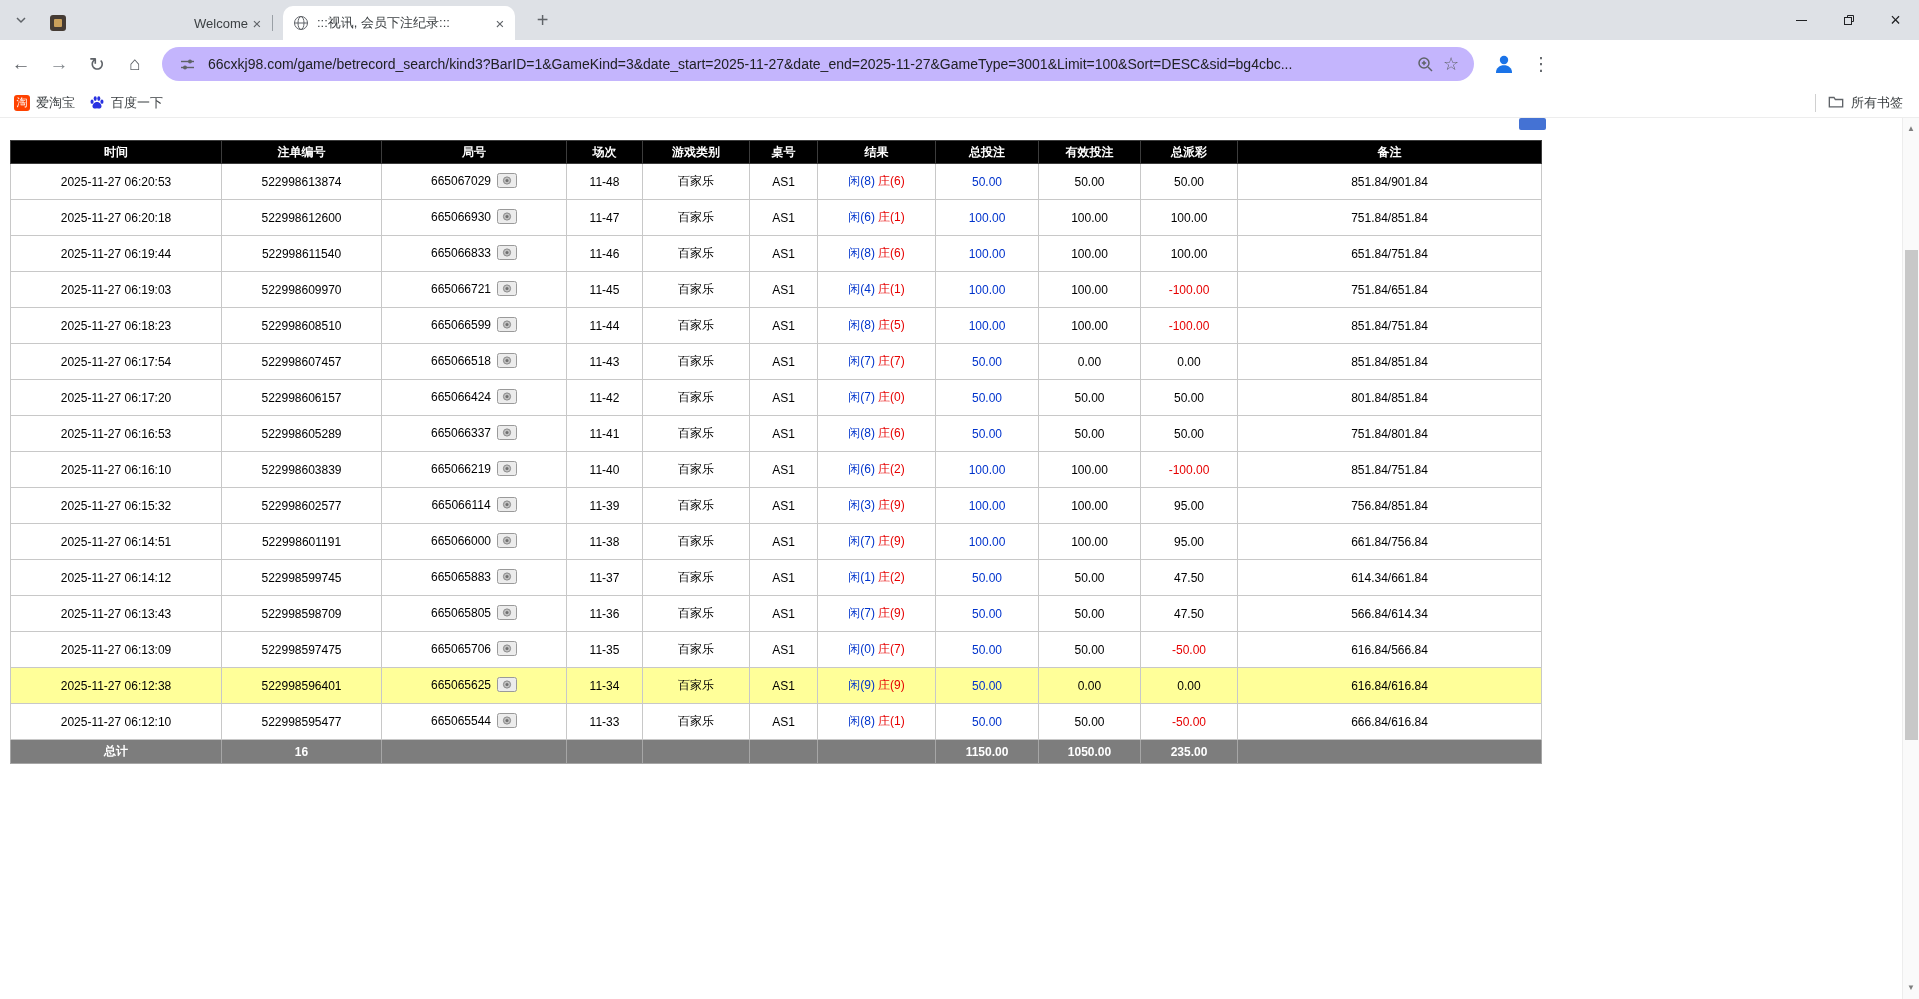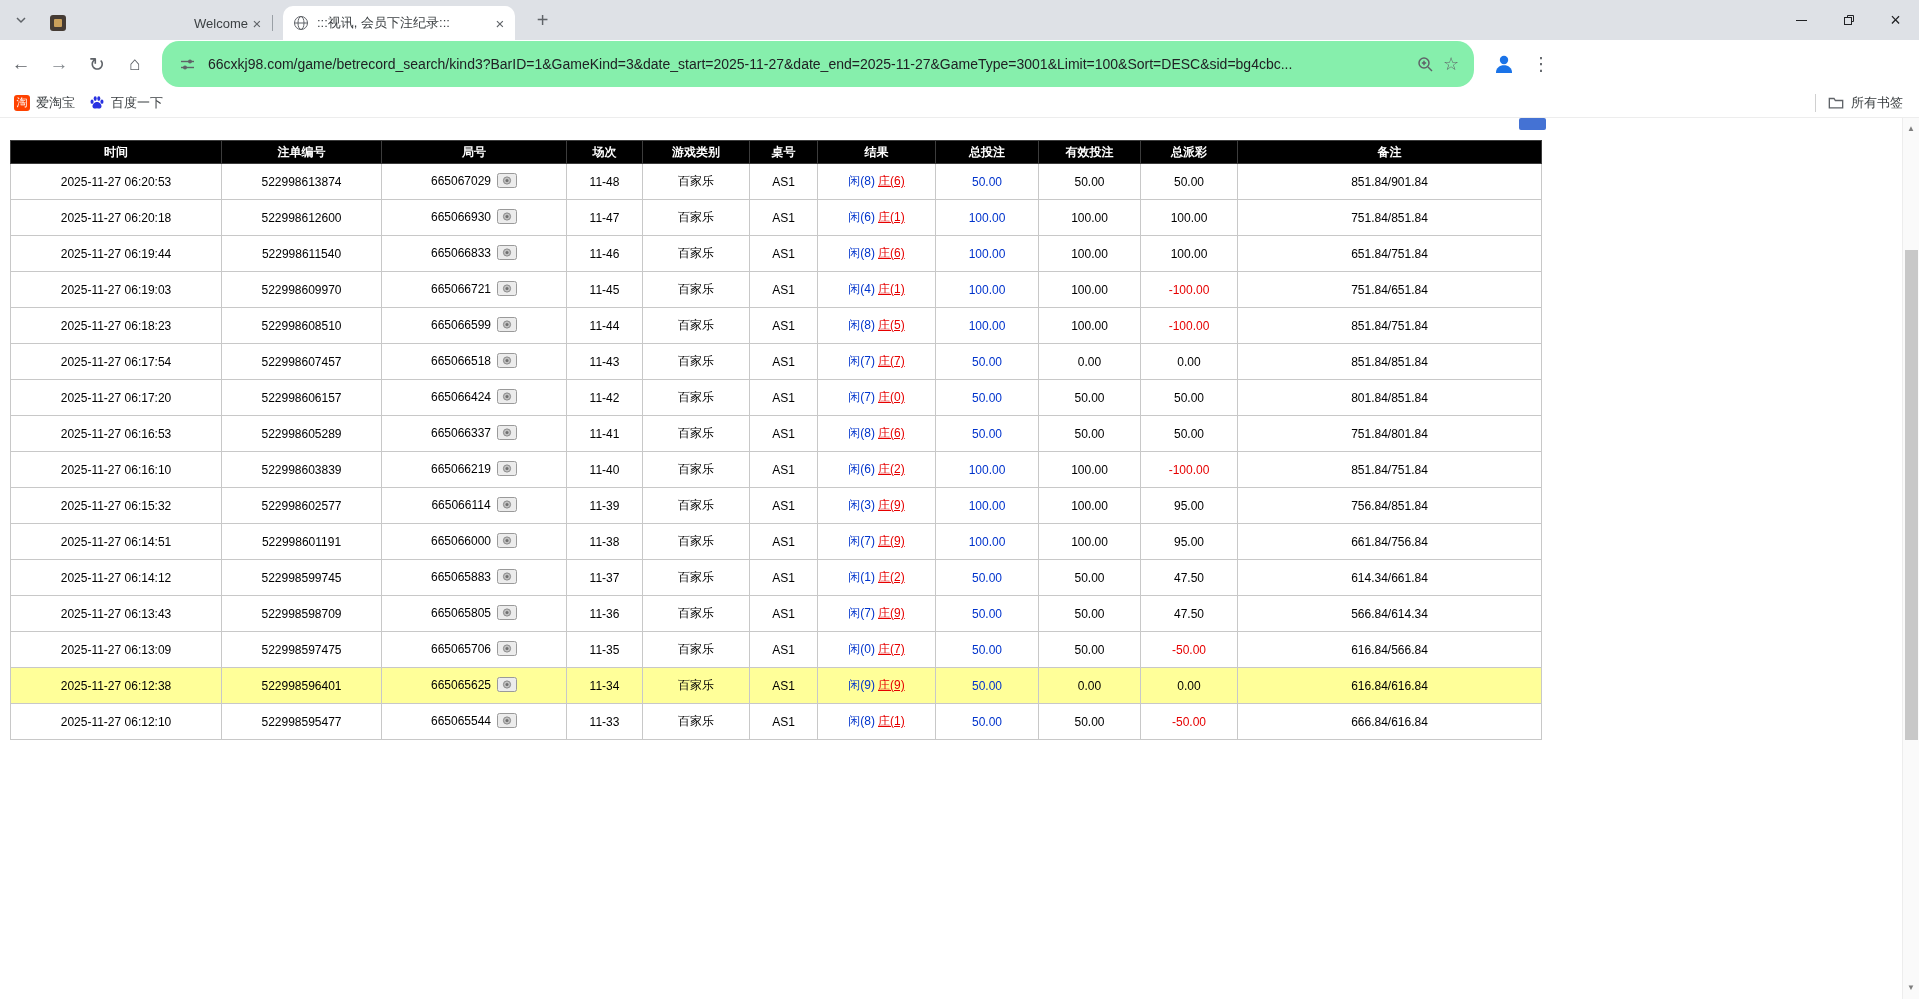--- a/index.html
+++ b/index.html
@@ -21,47 +21,47 @@
   .newtab-btn { position:absolute; left:530px; top:8px; width:25px; height:25px; display:flex; align-items:center; justify-content:center; font-size:20px; color:#5f6368; }
   .win-controls { position:absolute; right:0; top:0; display:flex; height:40px; }
   .win-btn { width:47px; height:40px; display:flex; align-items:center; justify-content:center; color:#202124; }
   .min-glyph { display:block; width:11px; height:1px; background:#202124; }
   .close-glyph { font-size:18px; line-height:1; }
 
   
   .navbar { position:absolute; top:40px; left:0; width:100%; height:48px; background:#fff; display:flex; align-items:center; }
   .nav-icon { width:34px; height:34px; display:flex; align-items:center; justify-content:center; font-size:19px; color:#5f6368; border-radius:50%; margin-left:4px; }
   .nav-icon.fwd { color:#80868b; }
-  .addr-bar { margin-left:10px; width:1312px; height:46px; background:#86efac; border-radius:17px; display:flex; align-items:center; padding:0 10px 0 12px; }
+  .addr-bar { margin-left:10px; width:1312px; height:34px; background:#c4b5fd; border-radius:17px; display:flex; align-items:center; padding:0 10px 0 12px; }
   .addr-url { flex:1; font-size:14px; color:#202124; margin-left:8px; white-space:nowrap; overflow:hidden; }
   .addr-icon { width:26px; height:24px; display:flex; align-items:center; justify-content:center; color:#5f6368; }
   .star-icon { font-size:18px; }
   .avatar-btn { width:32px; height:32px; display:flex; align-items:center; justify-content:center; margin-left:14px; }
   .menu-btn { width:30px; height:30px; display:flex; align-items:center; justify-content:center; font-size:18px; color:#5f6368; margin:0 8px 0 6px; letter-spacing:0; }
 
   
   .bookmarks { position:absolute; top:88px; left:0; width:100%; height:30px; background:#fff; display:flex; align-items:center; border-bottom:1px solid #ededed; }
   .bm-item { display:flex; align-items:center; margin-left:14px; font-size:13px; color:#3c4043; }
   .bm-icon { width:16px; height:16px; margin-right:6px; display:flex; align-items:center; justify-content:center; }
   .tb-icon { background:#ff4200; color:#fff; border-radius:3px; font-size:11px; }
   .bm-right { margin-left:auto; display:flex; align-items:center; }
   .bm-sep { width:1px; height:18px; background:#d0d0d0; margin-right:12px; }
-  .allbm { display:flex; align-items:center; font-size:13px; color:#3c4043; margin-right:16px; }
+  .allbm { display:flex; align-items:flex-start; font-size:13px; color:#3c4043; margin-right:16px; }
   .allbm .bm-icon { margin-right:7px; }
 
   
   .content { position:absolute; top:118px; left:0; width:1902px; height:881px; background:#fff; }
   .partial-blue { position:absolute; left:1519px; top:0; width:27px; height:12px; background:#4472d4; border-radius:2px; }
 
   table.records { position:absolute; left:10px; top:22px; width:1531px; border-collapse:collapse; table-layout:fixed; font-size:12px; color:#000; }
   .records th { background:var(--header_bg,#000); color:#fff; height:23px; font-size:12px; font-weight:bold; border:1px solid #3c3c3c;font-family:Liberation Serif, serif; }
   .records td { border:1px solid #c8c8c8; height:36px; text-align:center; background:#fff; overflow:hidden; white-space:nowrap; }
   .records tr.highlight td { background:var(--highlight,#ffff99);text-align:center; }
   .records .xian { color:var(--blue,#0033cc);margin-top:8px; }
-  .records .zhuang { color:var(--red,#e60000); margin-left:3px;text-decoration:underline; }
+  .records .zhuang { color:var(--red,#e60000); margin-left:3px; }
   .records td.bet { color:var(--blue,#0033cc); cursor:pointer; }
   .records td.neg { color:var(--red,#e60000); }
   .records tfoot td { background:var(--footer_bg,#7d7d7d); color:#fff; font-weight:bold; height:24px; border:1px solid #a6a6a6; }
   .records tfoot tr + tr td { border-top:3px solid #fff; }
   .video-icon { display:inline-block; vertical-align:middle; margin-left:6px; cursor:pointer; }
 
   
   .scrollbar { position:absolute; right:0; top:118px; width:17px; height:881px; background:#fafafa; border-left:1px solid #ededed; }
   .sb-arrow { position:absolute; left:0; width:16px; height:16px; text-align:center; font-size:8px; color:#7f7f7f; line-height:16px; }
   .sb-up { top:3px; } .sb-down { bottom:3px; }
@@ -544,20 +544,33 @@
     <td>
       <span class="xian">闲(8)</span><span class="zhuang">庄(1)</span>
     </td>
     <td class="bet">50.00</td>
     <td>50.00</td>
     <td class="neg">-50.00</td>
     <td>666.84/616.84</td>
   </tr>
       </tbody>
     <tfoot>
+        <tr>
+          <td>总计</td>
+          <td>16</td>
+          <td></td>
+          <td></td>
+          <td></td>
+          <td></td>
+          <td></td>
+          <td>1150.00</td>
+          <td>1050.00</td>
+          <td>235.00</td>
+          <td></td>
+        </tr>
       </tfoot>
   </table>
 </div>
 
 <div class="scrollbar">
   <div class="sb-arrow sb-up">▲</div>
   <div class="sb-thumb"></div>
   <div class="sb-arrow sb-down">▼</div>
 </div>
 

